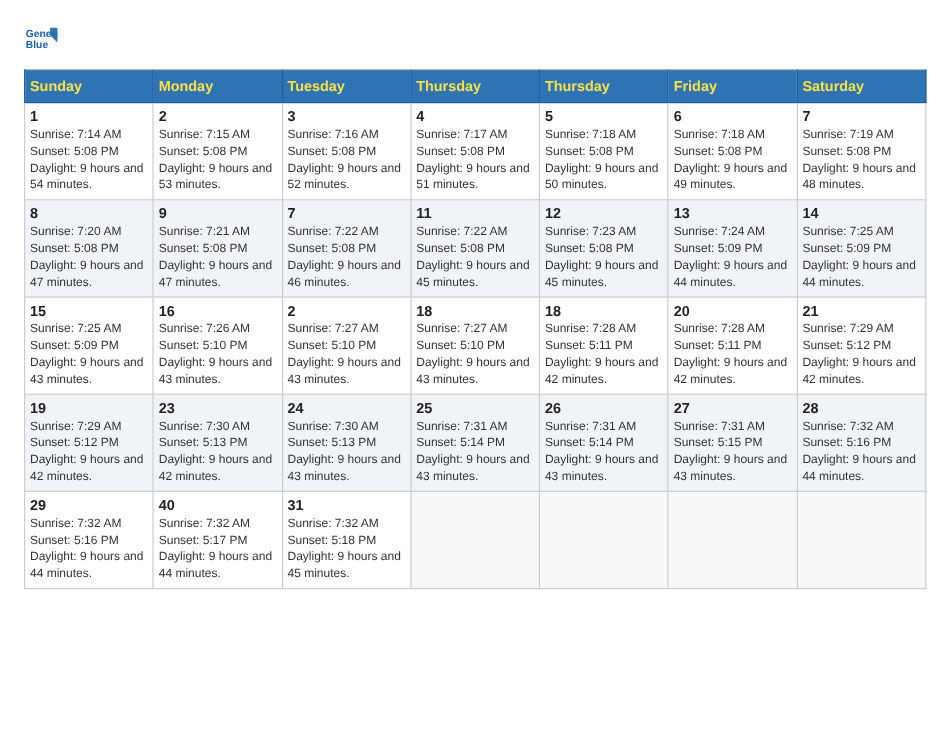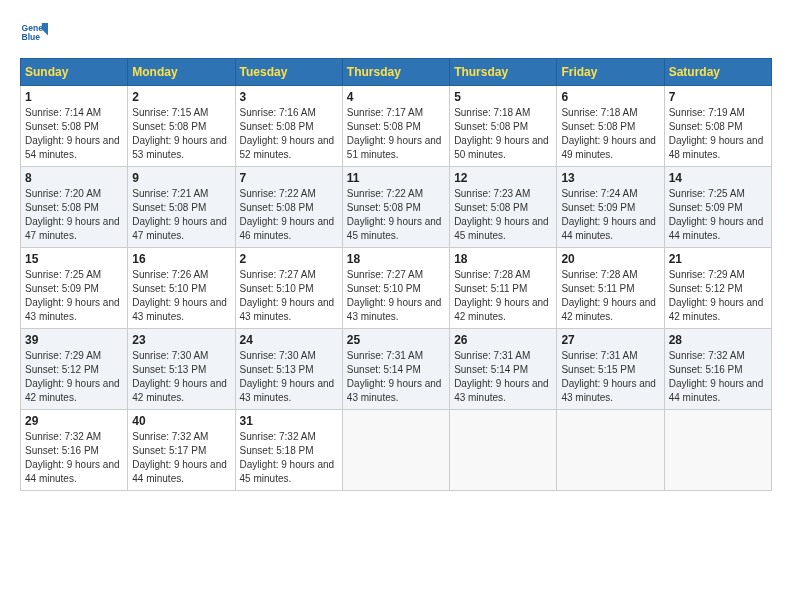--- a/index.html
+++ b/index.html
@@ -292,21 +292,21 @@
         <span class="day-num">21</span>
         <div class="day-info">
           Sunrise: 7:29 AM<br>
           Sunset: 5:12 PM<br>
           Daylight: 9 hours and 42 minutes.
         </div>
       </td>
       </tr>
       <tr>
         <td>
-        <span class="day-num">39</span>
+        <span class="day-num">19</span>
         <div class="day-info">
           Sunrise: 7:29 AM<br>
           Sunset: 5:12 PM<br>
           Daylight: 9 hours and 42 minutes.
         </div>
       </td>
         <td>
         <span class="day-num">23</span>
         <div class="day-info">
           Sunrise: 7:30 AM<br>

